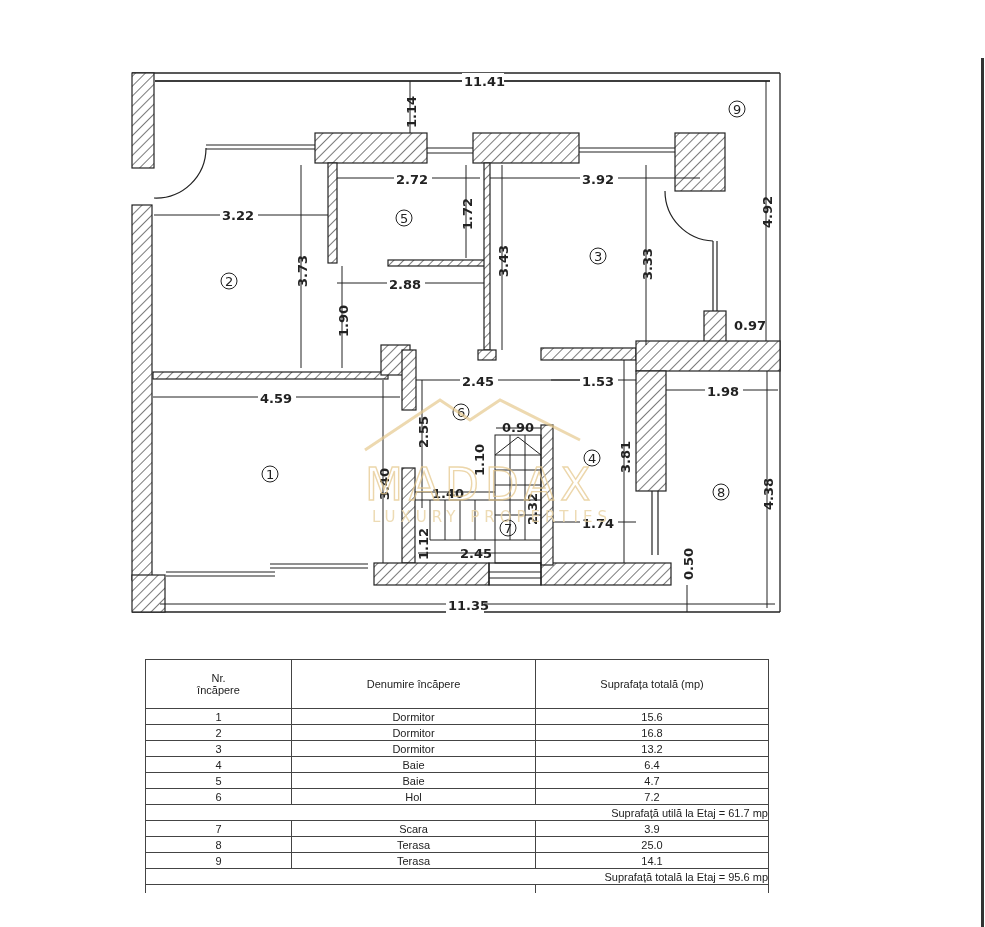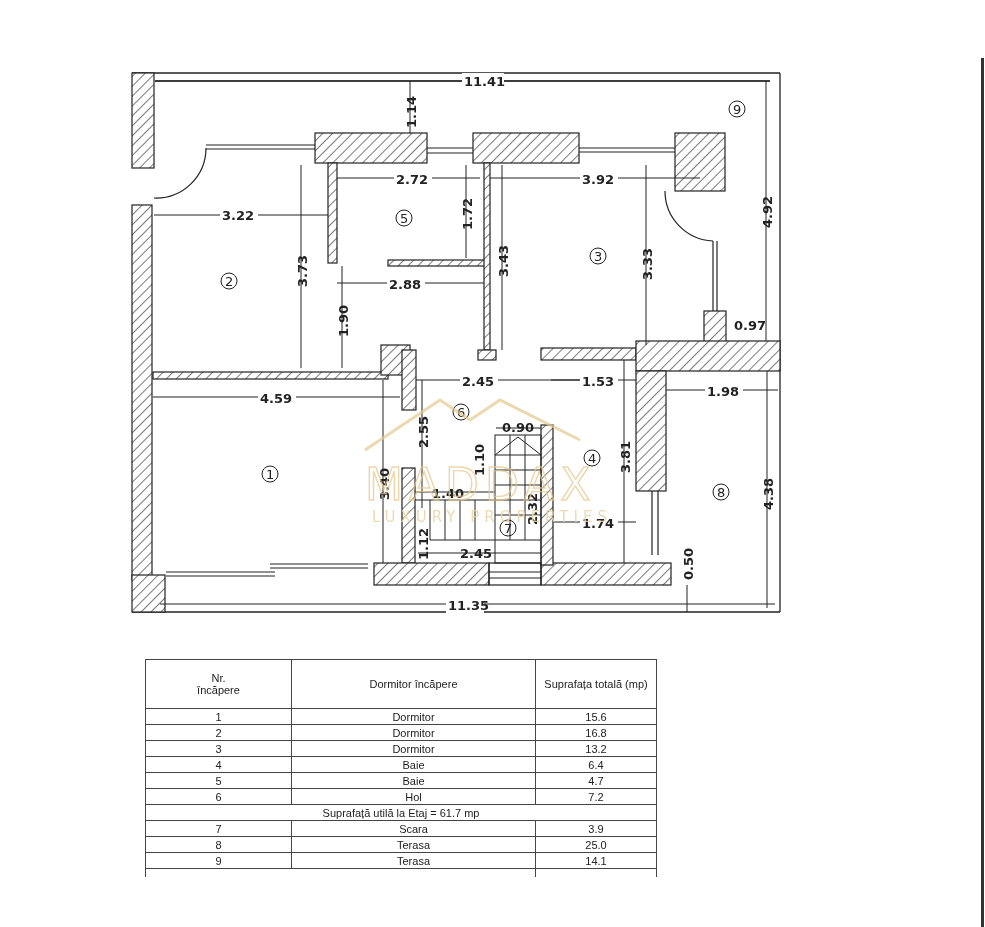--- a/index.html
+++ b/index.html
@@ -3,24 +3,24 @@
 <meta charset="utf-8">
 <style>
   html,body{margin:0;padding:0;background:#fff;}
   body{width:985px;height:927px;position:relative;overflow:hidden;font-family:"Liberation Sans",sans-serif;}
   #plan{position:absolute;left:0;top:0;}
   .dim{font-family:"DejaVu Sans",sans-serif;font-weight:bold;font-size:13px;fill:#222;}
   .lbl{font-family:"DejaVu Sans",sans-serif;font-size:13px;fill:#222;}
   .wm1{font-family:"DejaVu Sans",sans-serif;font-size:44px;fill:none;stroke:#e6c98f;stroke-width:1.4;letter-spacing:6px;opacity:.75;}
   .wm2{font-family:"DejaVu Sans",sans-serif;font-size:15px;fill:#ead5a8;letter-spacing:5px;opacity:.85;}
   .rline{position:absolute;left:981px;top:58px;width:3px;height:869px;background:#333;}
-  table.rooms{position:absolute;left:145px;top:659px;width:512px;border-collapse:collapse;font-size:11px;color:#222;}
+  table.rooms{position:absolute;left:145px;top:659px;width:624px;border-collapse:collapse;font-size:11px;color:#222;}
   table.rooms td,table.rooms th{border:1px solid #444;text-align:center;padding:0;height:15px;font-weight:normal;}
   table.rooms th{height:48px;font-size:11px;}
-  table.rooms tr.sum td{font-size:11px;}
+  table.rooms tr.sum td{font-size:11px;text-align:right;}
   table.rooms tr.tail td{height:8px;border-bottom:none;}
 </style>
 </head>
 <body>
 
 <svg id="plan" width="985" height="650" viewBox="0 0 985 650">
   <defs>
     <pattern id="hatch" patternUnits="userSpaceOnUse" width="7" height="7" patternTransform="rotate(45)">
       <rect width="7" height="7" fill="#fff"></rect>
       <line x1="0" y1="0" x2="0" y2="7" stroke="#333" stroke-width="1.3"></line>
@@ -201,21 +201,21 @@
   </g>
 </svg>
 
 <div class="rline"></div>
 
 <table class="rooms">
   <thead>
     <tr>
       <th style="width:145px;white-space:pre-line">Nr.
 încăpere</th>
-      <th style="width:243px">Dormitor încăpere</th>
+      <th style="width:243px">Denumire încăpere</th>
       <th>Suprafața totală (mp)</th>
     </tr>
   </thead>
   <tbody>
     <tr>
         <td>1</td>
         <td>Dormitor</td>
         <td>15.6</td>
       </tr>
     <tr>
@@ -254,18 +254,21 @@
     <tr>
         <td>8</td>
         <td>Terasa</td>
         <td>25.0</td>
       </tr>
     <tr>
         <td>9</td>
         <td>Terasa</td>
         <td>14.1</td>
       </tr>
+    <tr class="sum">
+        <td colspan="3">Suprafață totală la Etaj = 95.6 mp</td>
+      </tr>
     <tr class="tail">
         <td colspan="2"></td>
         <td></td>
       </tr>
   </tbody>
 </table>
 
 </body></html>

